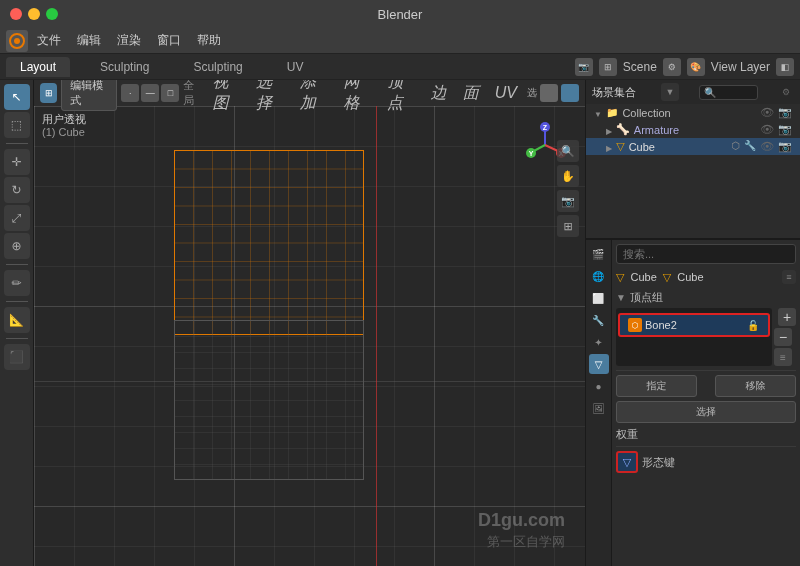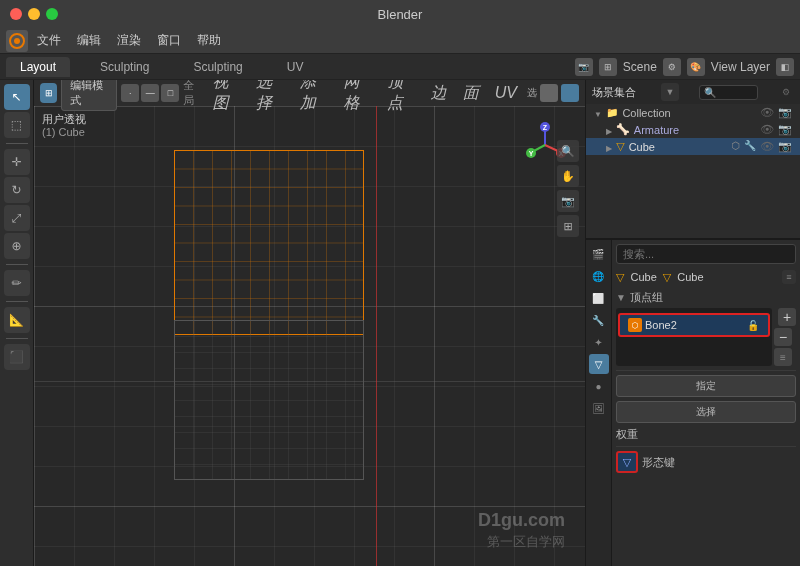--- a/index.html
+++ b/index.html
@@ -389,20 +389,21 @@
             <div style="width:18px;height:18px;background:#444;border-radius:3px;display:flex;align-items:center;justify-content:center;font-size:10px;color:#888;cursor:pointer;">≡</div>
           </div>
         </div>
 
         
         <div style="height:1px;background:#3a3a3a;margin:4px 0;"></div>
 
         
         <div class="prop-buttons-row">
           <div class="prop-btn">指定</div>
+          <div class="prop-btn">移除</div>
         </div>
         <div class="prop-buttons-row">
           <div class="prop-btn">选择</div>
         </div>
 
         
         <div class="prop-weight-row">
           <span class="prop-weight-label">权重</span>
         </div>
 

